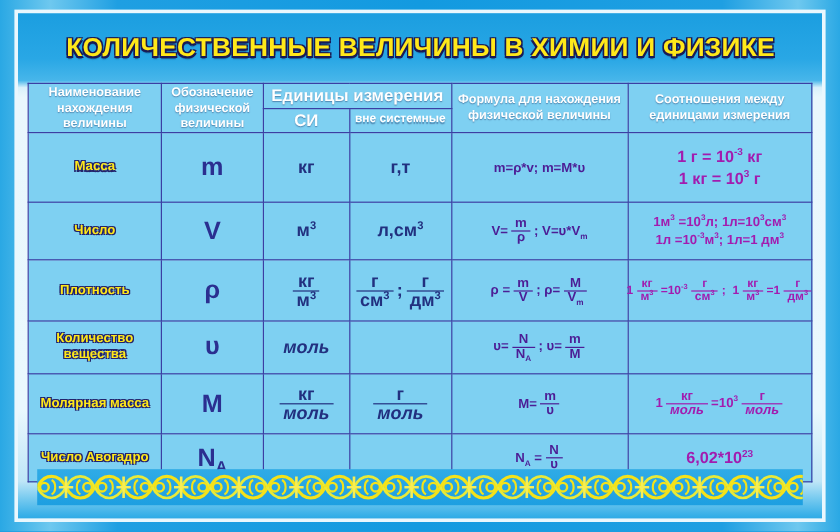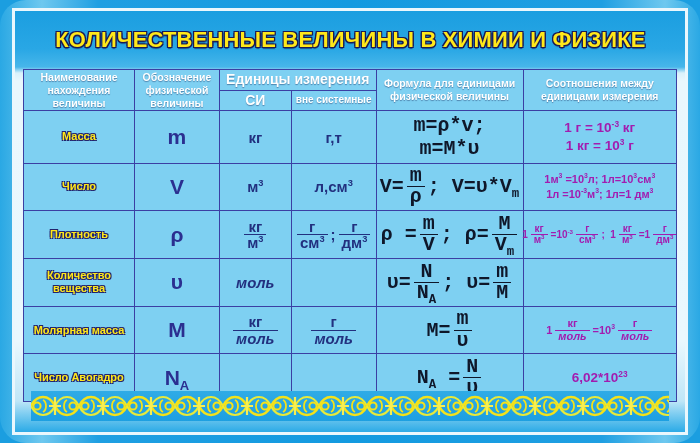--- a/index.html
+++ b/index.html
@@ -14,21 +14,20 @@
     background: #1b9ee0;
   }
 
   
   #poster {
     position: relative;
     width: 700px;
     height: 443px;
     box-sizing: border-box;
     background: linear-gradient(90deg,#2aa8e4 0%, #6ec8ef 6%, #1f9fe2 14%, #139ae0 50%, #1f9fe2 86%, #6ec8ef 95%, #2aa8e4 100%);
-    border-radius: 26px;
   }
   #inner-border {
     position: absolute;
     left: 12px; top: 8px; right: 12px; bottom: 8px;
     border: 3px solid #eaf7fd;
     box-sizing: border-box;
     background:
       linear-gradient(180deg,
         #1b9ee0 0px,
         #29a7e5 38px,
@@ -129,24 +128,23 @@
     font-size: 21px;
     font-weight: bold;
     color: #2b2f90;
   }
   td.unit-cell {
     font-size: 15px;
     font-weight: bold;
     color: #22307f;
   }
   td.formula-cell {
-    font-size: 20px;
-    font-weight: bold;
-    color: #0f172a;
-    font-family: Liberation Mono, monospace;
+    font-size: 11px;
+    font-weight: bold;
+    color: #4c1d95;
   }
   td.rel-cell {
     font-size: 13.5px;
     font-weight: bold;
     color: #a21caf;
     line-height: 1.35;
   }
   td.rel-cell.tiny { font-size: 10px; }
   td.rel-cell.mid  { font-size: 11px; }
 
@@ -205,21 +203,21 @@
           <col style="width:13.0%">
           <col style="width:22.5%">
           <col style="width:23.5%">
         </colgroup>
 
         <thead>
           <tr>
             <th rowspan="2">Наименование нахождения величины</th>
             <th rowspan="2">Обозначение физической величины</th>
             <th colspan="2" class="big">Единицы измерения</th>
-            <th rowspan="2">Формула для единицами физической величины</th>
+            <th rowspan="2">Формула для нахождения физической величины</th>
             <th rowspan="2">Соотношения между единицами измерения</th>
           </tr>
           <tr>
             <th class="si">СИ</th>
             <th class="small-cap">вне системные</th>
           </tr>
         </thead>
 
         <tbody>
 

